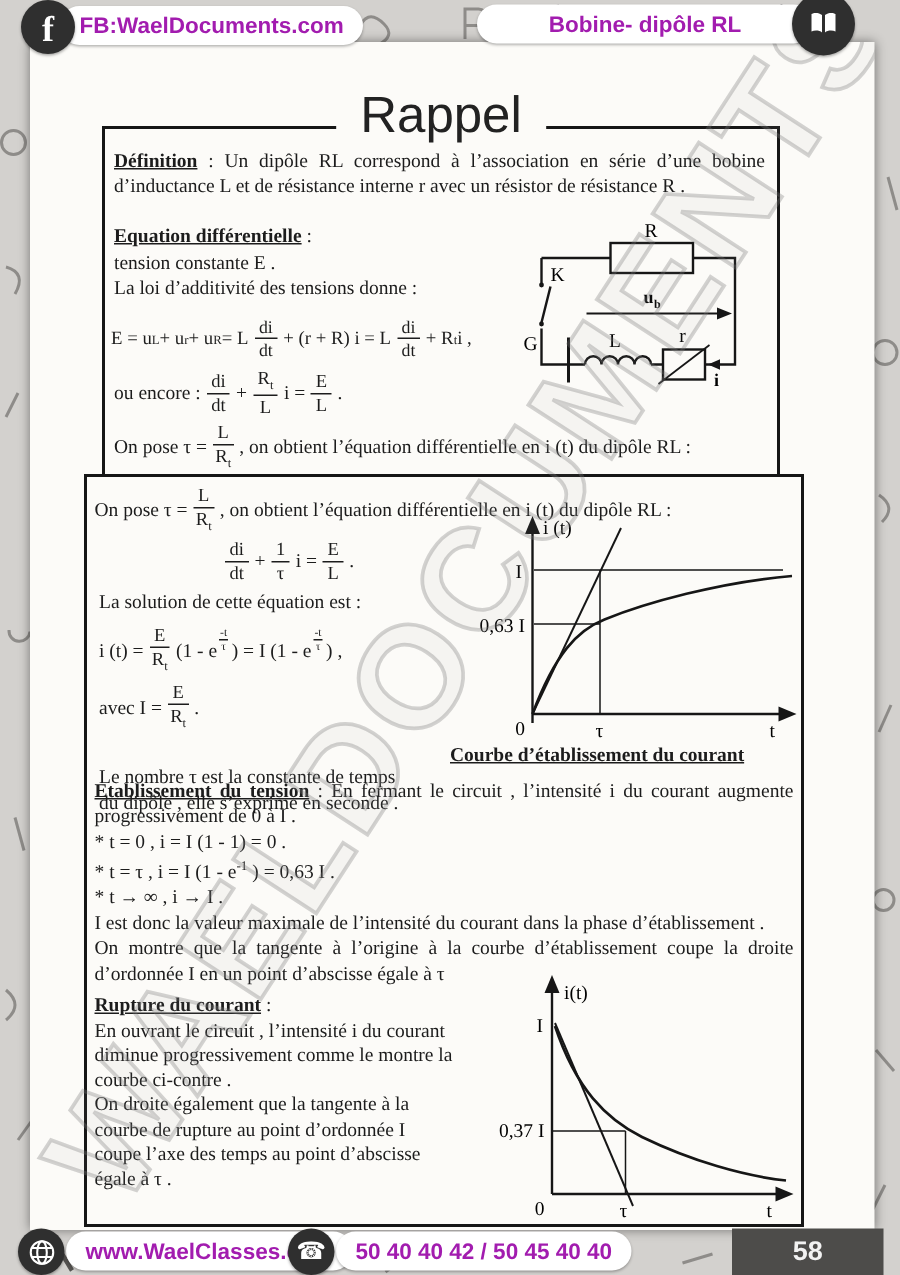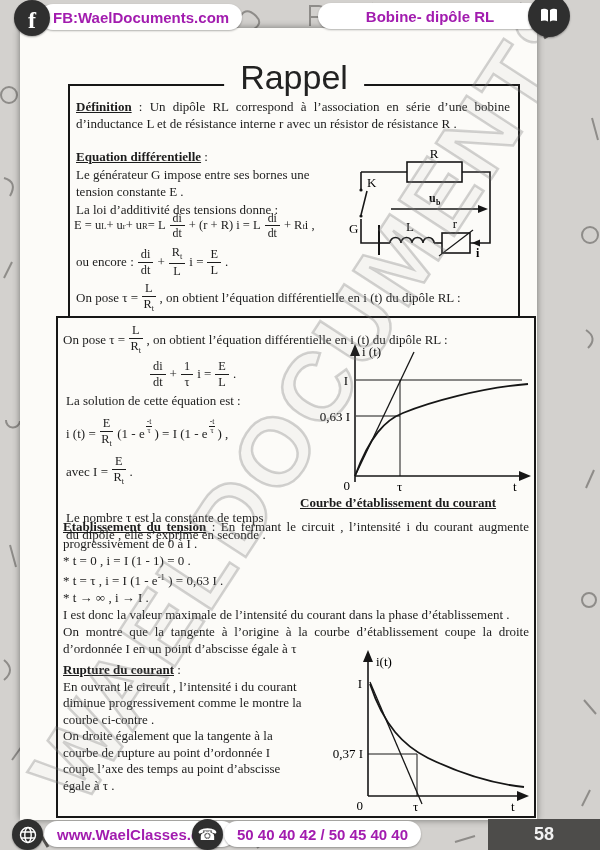--- a/index.html
+++ b/index.html
@@ -8,26 +8,26 @@
   .doodles{position:absolute;left:0;top:0;z-index:0;}
 
   
   .circle{position:absolute;border-radius:50%;background:#2f2f2f;display:flex;align-items:center;justify-content:center;z-index:30;
           box-shadow:0 1px 2px rgba(0,0,0,.35);}
   .pill{position:absolute;background:#fff;border-radius:14px;display:flex;align-items:center;z-index:29;
         font-family:"Liberation Sans",sans-serif;font-weight:bold;font-size:15px;color:#a21caf;
         padding:0 13px;height:26px;box-shadow:0 1px 2px rgba(0,0,0,.3);white-space:nowrap;}
   .fb-glyph{color:#fff;font-family:"Liberation Serif",serif;font-weight:bold;font-size:24px;line-height:1;margin-top:3px;}
   .phone-glyph{color:#fff;font-size:16px;line-height:1;}
-  .page-num-box{position:absolute;left:488px;top:819px;width:112px;height:31px;background:#4d4c4a;z-index:28;
+  .page-num-box{position:absolute;left:488px;top:819px;width:101px;height:31px;background:#4d4c4a;z-index:28;
         display:flex;align-items:center;justify-content:center;
         font-family:"Liberation Sans",sans-serif;font-weight:bold;font-size:18px;color:#f2f2f2;}
 
   
-  .page{position:absolute;left:20px;top:28px;width:517px;height:792px;background:#fcfbf8;z-index:1;
+  .page{position:absolute;left:20px;top:28px;width:563px;height:792px;background:#fcfbf8;z-index:1;
         box-shadow:0 0 7px rgba(0,0,0,.45);overflow:hidden;}
   .watermark{position:absolute;left:-170px;top:330px;width:900px;text-align:center;
         transform:rotate(-57deg);font-family:"Liberation Sans",sans-serif;font-weight:bold;
         font-size:96px;letter-spacing:4px;white-space:nowrap;pointer-events:none;z-index:20;
         color:rgba(150,150,150,0.07);-webkit-text-stroke:2.5px rgba(120,120,120,0.32);}
 
   .box{position:absolute;border:2px solid #161616;z-index:2;}
   .box1{left:48px;top:56px;width:448px;height:230px;}
   .box2{left:36px;top:288px;width:476px;height:498px;}
   .box-title{position:absolute;top:-27px;left:50%;transform:translateX(-50%);background:#fcfbf8;
@@ -112,21 +112,20 @@
 
     <div class="box box1">
       <div class="box-title">Rappel</div>
 
       <p class="abs t just" style="top:12px;left:6px;right:8px;">
         <span class="h">Définition</span><span> : Un dipôle RL correspond à l’association en série d’une bobine d’inductance L et de résistance interne r avec un résistor de résistance R .</span>
       </p>
 
       <div class="abs t" style="top:62px;left:6px;line-height:17.5px;">
         <div><span class="h">Equation différentielle</span><span> :</span></div>
-        <div>Le générateur G impose entre ses bornes une</div>
         <div>tension constante E .</div>
         <div>La loi d’additivité des tensions donne :</div>
       </div>
 
       <div class="abs eqline" style="top:126px;left:4px;font-size:12.5px;">
         <span>E = u</span>
           <sub>L</sub>
           <span> + u</span>
           <sub>r</sub>
           <span> + u</span>

